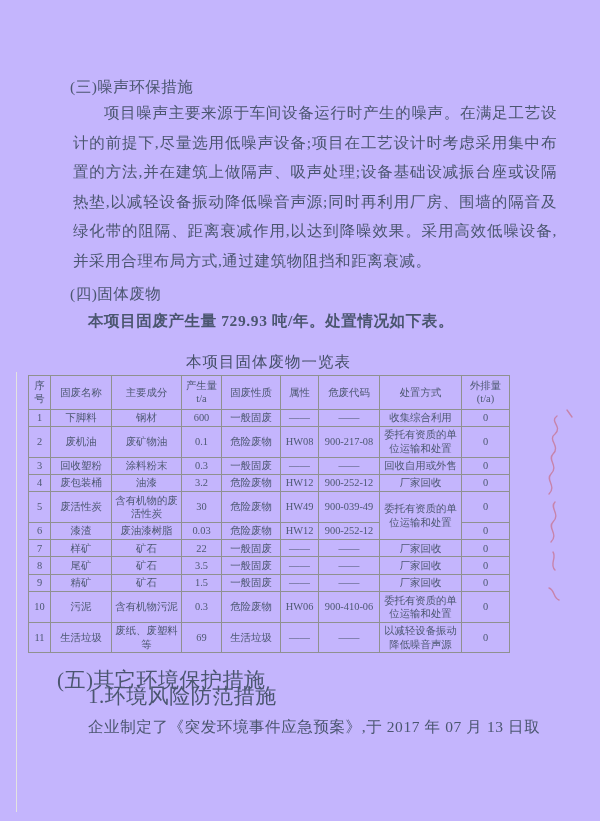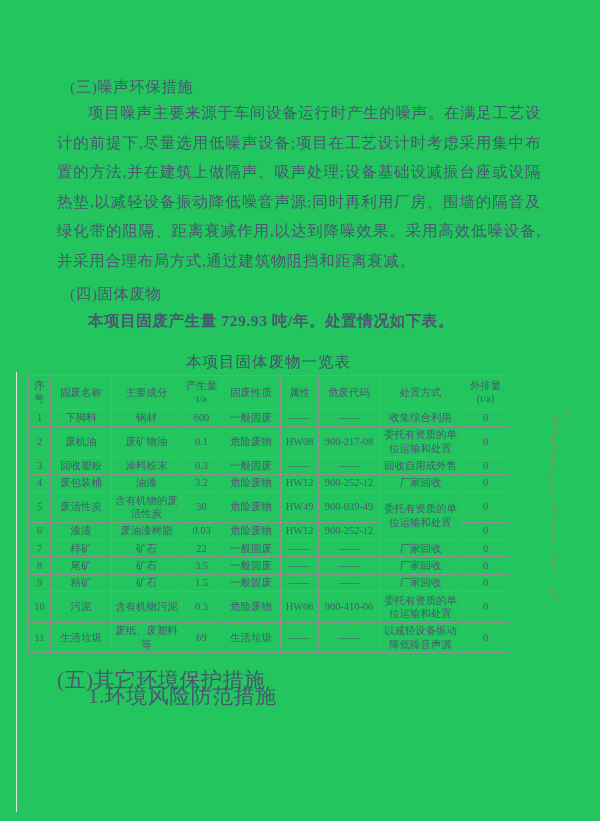--- a/index.html
+++ b/index.html
@@ -4,21 +4,21 @@
 <style>
   html,body{margin:0;padding:0;}
   body{
     width:600px;height:821px;
     background:#fbfbfa;
     font-family:"Liberation Serif","DejaVu Serif",serif;
     color:#4b5670;
     position:relative;
     overflow:hidden;
   }
-  .page{position:absolute;inset:0;background:#22c55e;}
+  .page{position:absolute;inset:0;background:#c4b5fd;}
   
   .scan-edge{position:absolute;left:16px;top:372px;width:1px;height:440px;background:#e3e3e0;}
 
   .h-sec{position:absolute;font-size:15.5px;letter-spacing:0.5px;white-space:nowrap;}
   .para{
     position:absolute;left:57px;width:484px;
     font-size:15.5px;line-height:29.6px;letter-spacing:0.6px;
     text-align:justify;text-indent:2em;word-break:break-all;
   }
   .tbl-title{
@@ -44,21 +44,21 @@
 </style>
 </head>
 <body>
 
 <div class="page">
 
   <div class="scan-edge"></div>
 
   <div class="h-sec" style="left:70px;top:77px;">(三)噪声环保措施</div>
 
-  <div class="para" style="top:98px;">项目噪声主要来源于车间设备运行时产生的噪声。在满足工艺设计的前提下,尽量选用低噪声设备;项目在工艺设计时考虑采用集中布置的方法,并在建筑上做隔声、吸声处理;设备基础设减振台座或设隔热垫,以减轻设备振动降低噪音声源;同时再利用厂房、围墙的隔音及绿化带的阻隔、距离衰减作用,以达到降噪效果。采用高效低噪设备,并采用合理布局方式,通过建筑物阻挡和距离衰减。</div>
+  <div class="para" style="top:98px;margin-left:16px;">项目噪声主要来源于车间设备运行时产生的噪声。在满足工艺设计的前提下,尽量选用低噪声设备;项目在工艺设计时考虑采用集中布置的方法,并在建筑上做隔声、吸声处理;设备基础设减振台座或设隔热垫,以减轻设备振动降低噪音声源;同时再利用厂房、围墙的隔音及绿化带的阻隔、距离衰减作用,以达到降噪效果。采用高效低噪设备,并采用合理布局方式,通过建筑物阻挡和距离衰减。</div>
 
   <div class="h-sec" style="left:70px;top:284px;">(四)固体废物</div>
 
   <div class="para" style="top:306px;font-weight:bold;">本项目固废产生量 729.93 吨/年。处置情况如下表。</div>
 
   <div class="tbl-title">本项目固体废物一览表</div>
 
   <table class="waste">
     <colgroup>
       <col style="width:22px">
@@ -208,20 +208,21 @@
         <td>以减轻设备振动降低噪音声源</td>
         <td>0</td>
       </tr>
     </tbody>
   </table>
 
   <div class="sub-h" style="left:57px;top:666px;">(五)其它环境保护措施</div>
 
   <div class="sub-h" style="left:88px;top:682px;">1.环境风险防范措施</div>
 
+  <div class="para" style="top:712px;">企业制定了《突发环境事件应急预案》,于 2017 年 07 月 13 日取</div>
 
   <svg class="annotation" viewBox="0 0 40 200">
     <g fill="none" stroke-width="1.4" stroke-linecap="round" opacity="0.65" stroke="#c96a80">
       <path d="M30,8 L35,15"></path>
       <path d="M20,14 C12,20 26,24 18,32 C10,38 24,44 16,52 C10,58 22,64 14,72 C8,78 20,84 12,92"></path>
       <path d="M18,100 C12,106 24,112 16,120 C10,126 22,132 14,140"></path>
       <path d="M16,150 C20,156 12,162 18,168"></path>
       <path d="M12,186 C18,188 16,196 22,198"></path>
     </g>
   </svg>

